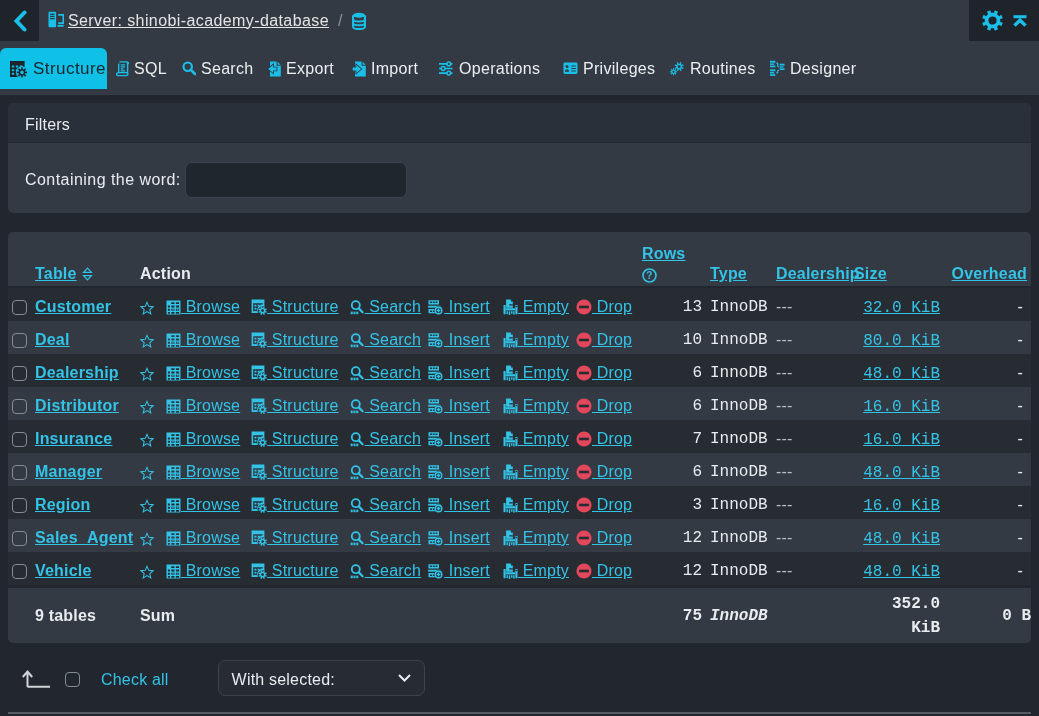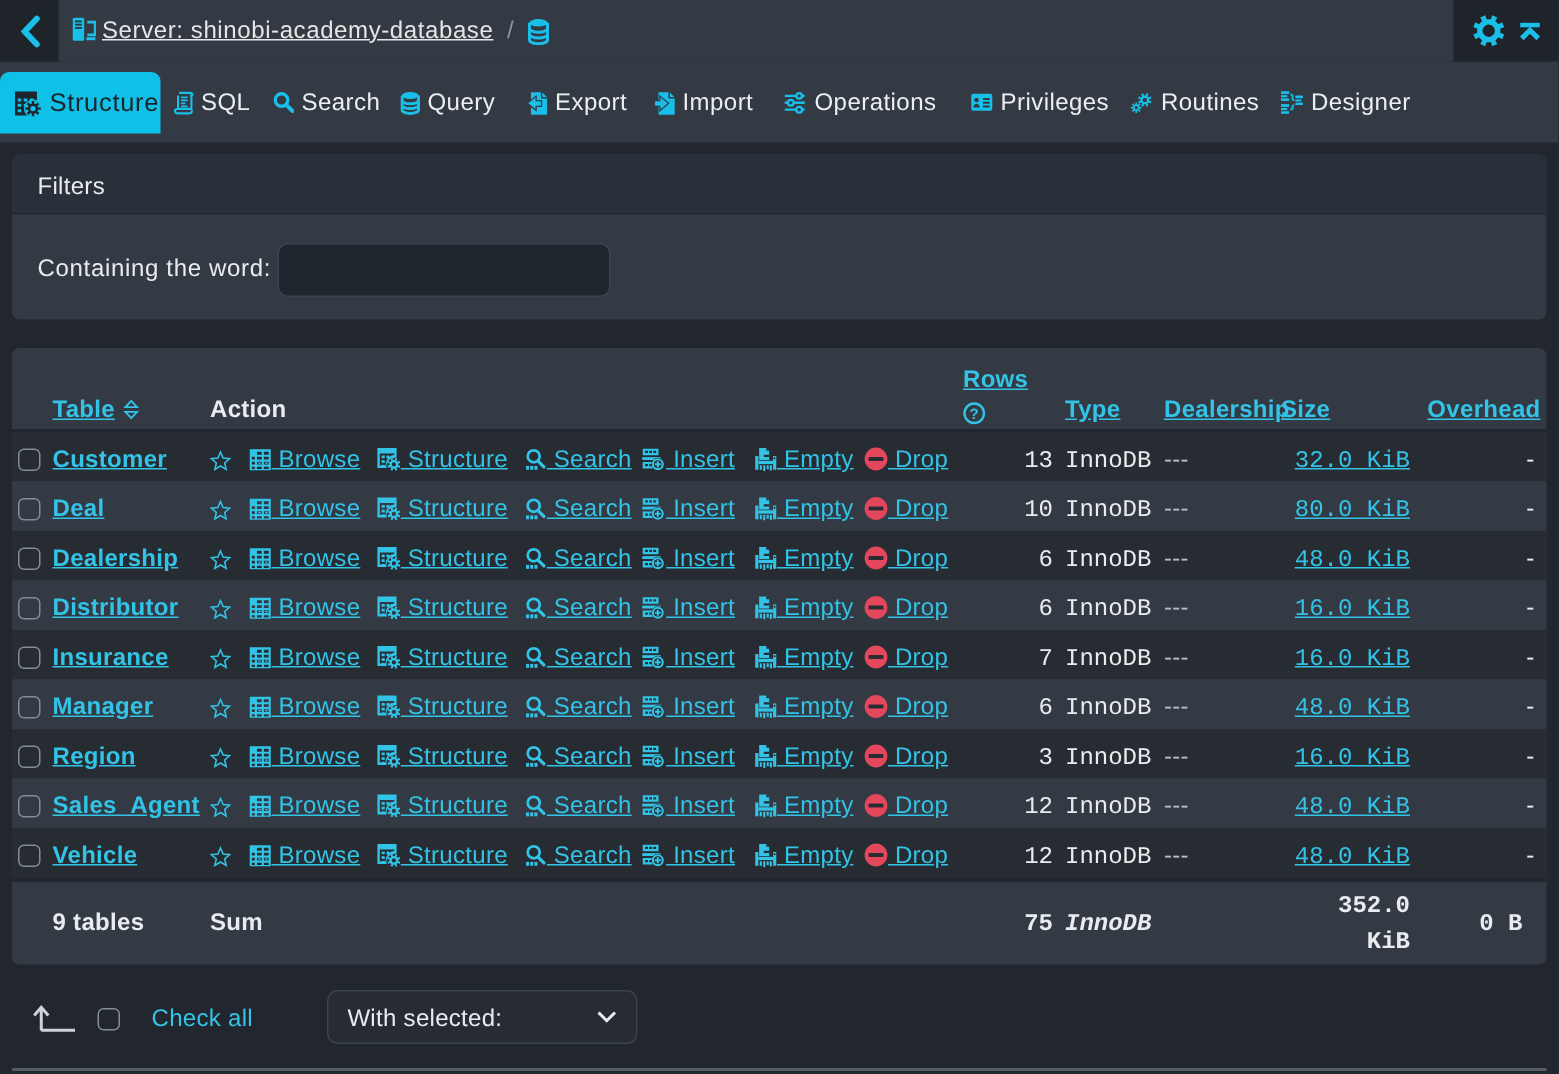--- a/index.html
+++ b/index.html
@@ -105,26 +105,20 @@
   <a class="tab" style="width:66px" href="#"><svg width="13" height="17" viewBox="0 0 13 17">
       <path d="M3.4 1.9 h6.8 c2 0 2.6 .7 2 2.2 M11.2 2.5 c.5 .7 .4 1.2 .4 2 v9 M2.7 3.6 v9.6 M1 15 c-.9-1.3 0-2.4 1.5-2.4 h8.8 M12 13.6 c0 1.3-.9 2-2.1 2 H2.3 c-.9 0-1.4-.4-1.5-1" stroke="#19bfe8" stroke-width="1.4" fill="none"></path>
       <g stroke="#19bfe8" stroke-width="1.1">
           <path d="M4.7 4.9 h4.4 M4.7 6.9 h4.4 M4.7 8.9 h2.9 M4.7 10.9 h4.4"></path>
         </g>
     </svg>SQL</a>
   <a class="tab" style="width:85px" href="#"><svg width="14" height="15" viewBox="0 0 14 15">
       <circle cx="5.7" cy="5.7" r="4.2" fill="none" stroke="#19bfe8" stroke-width="2.2"></circle>
       <path d="M8.9 8.9 L13 13" stroke="#19bfe8" stroke-width="2.6" stroke-linecap="round"></path>
     </svg>Search</a>
-  <a class="tab" style="width:84px" href="#"><svg width="13" height="16" viewBox="0 0 13 16">
-      <ellipse cx="6.5" cy="2.7" rx="5.5" ry="2.3" fill="#19bfe8"></ellipse>
-      <path d="M1 2.7 v3.2 c0 1.3 2.5 2.3 5.5 2.3 s5.5-1 5.5-2.3 v-3.2" fill="none" stroke="#19bfe8" stroke-width="2"></path>
-      <path d="M1 5.9 v3.2 c0 1.3 2.5 2.3 5.5 2.3 s5.5-1 5.5-2.3 v-3.2" fill="none" stroke="#19bfe8" stroke-width="2"></path>
-      <path d="M1 9.1 v3.2 c0 1.3 2.5 2.3 5.5 2.3 s5.5-1 5.5-2.3 v-3.2" fill="none" stroke="#19bfe8" stroke-width="2"></path>
-    </svg>Query</a>
   <a class="tab" style="width:85px" href="#"><svg width="14" height="16" viewBox="0 0 14 16">
       <path fill="#19bfe8" d="M3 0.5 h6.6 v4.2 h4.2 V15.5 H3 z"></path>
       <path fill="#19bfe8" d="M10.6 0.7 l3 3 h-3 z"></path>
       <path fill="#19bfe8" stroke="#333a44" stroke-width="1.7" paint-order="stroke" d="M9.6 6.5 v3 H6 v2.2 L1.2 7.9 6 3.9 v2.6 z"></path>
     </svg>Export</a>
   <a class="tab" style="width:87px" href="#"><svg width="14" height="16" viewBox="0 0 14 16">
       <path fill="#19bfe8" d="M3 0.5 h6.6 v4.2 h4.2 V15.5 H3 z"></path>
       <path fill="#19bfe8" d="M10.6 0.7 l3 3 h-3 z"></path>
       <path fill="#19bfe8" stroke="#333a44" stroke-width="1.7" paint-order="stroke" d="M0.7 6.5 h3.6 V3.9 L9.1 7.9 4.3 12 V9.5 H0.7 z"></path>
     </svg>Import</a>
@@ -720,21 +714,21 @@
         </tbody>
     <tfoot>
       <tr>
         <th></th>
         <th style="padding-left:5px">9 tables</th>
         <th>Sum</th>
         <th class="mono r">75</th>
         <th class="mono" style="font-style:italic">InnoDB</th>
         <th></th>
         <th class="mono r" style="line-height:24px">352.0<br>KiB</th>
-        <th class="mono r" style="padding-right:16px">0 B</th>
+        <th class="mono r" style="padding-right:0">0 B</th>
       </tr>
     </tfoot>
     </table>
   </div>
   <div class="bottom">
     <svg width="29" height="20" viewBox="0 0 29 20">
         <path d="M5.5 18.8 H28 M5.5 19 V4.5 M0.8 9 L5.5 3.5 L10.2 9" stroke="#cfd3d7" stroke-width="2" fill="none"></path>
       </svg>
     <input type="checkbox" class="cbx" style="margin-left: 14px; position: relative; top: 1px;">
     <a class="checkall" href="#">Check all</a>

